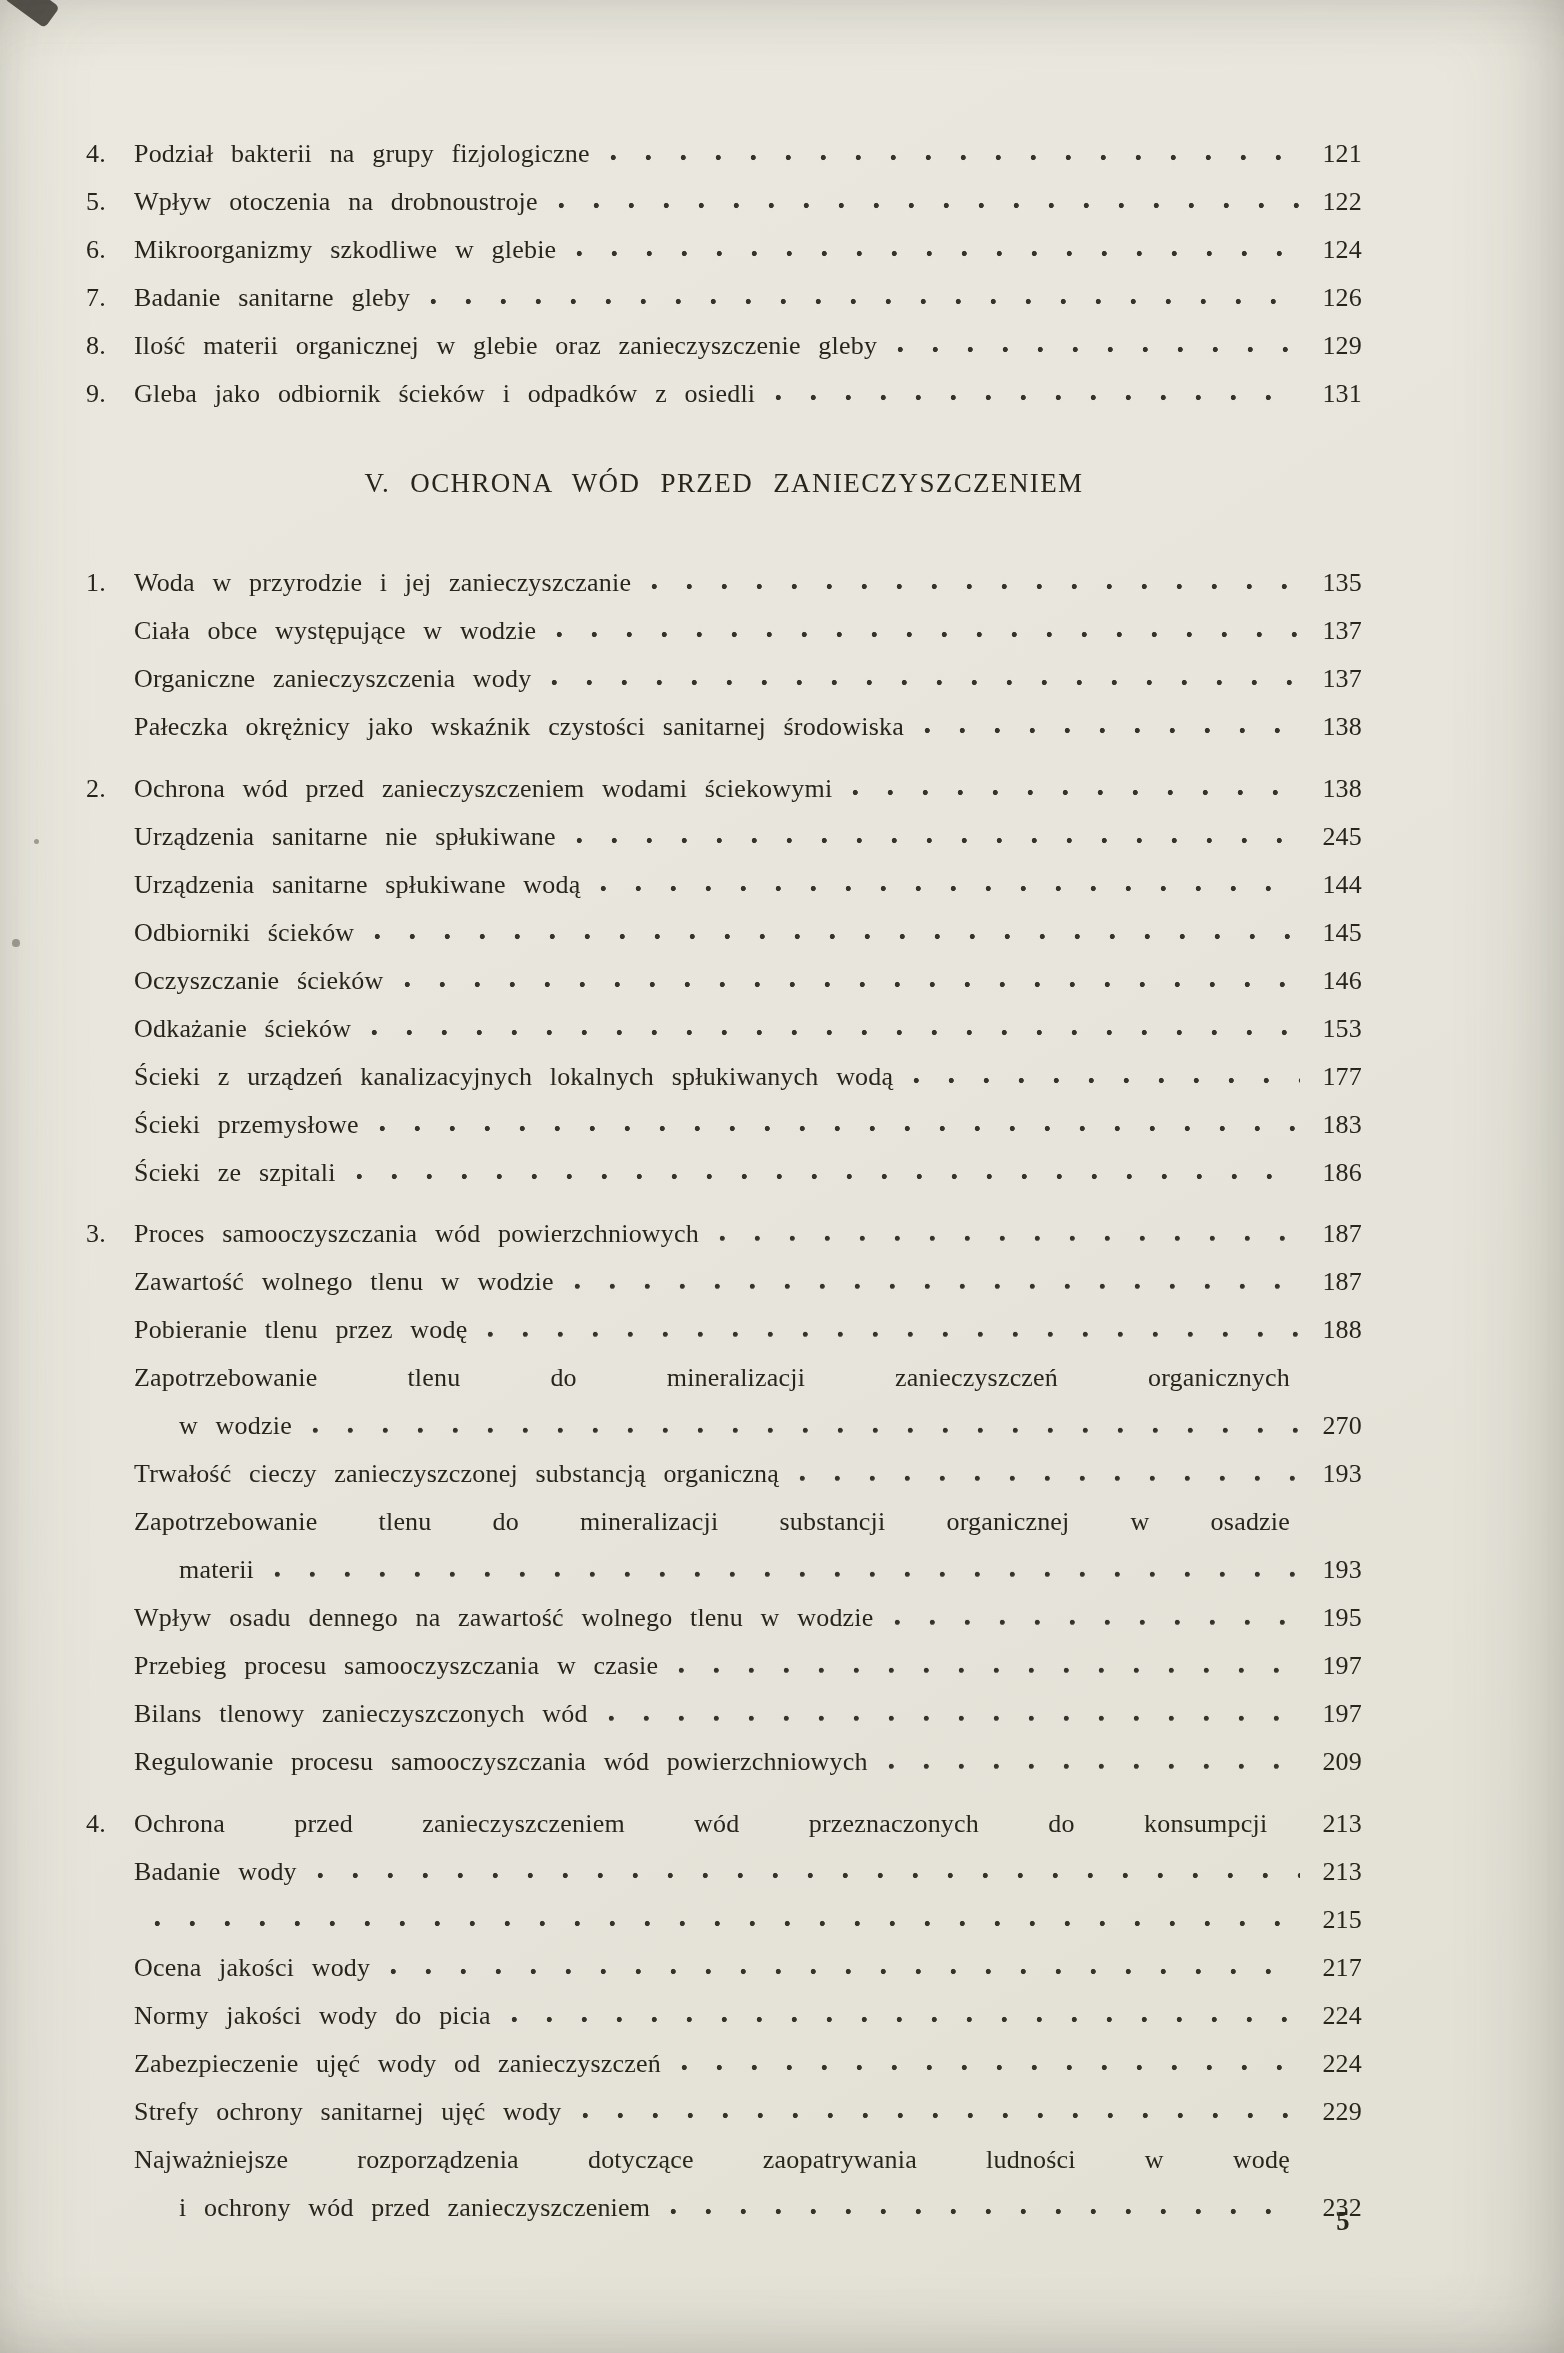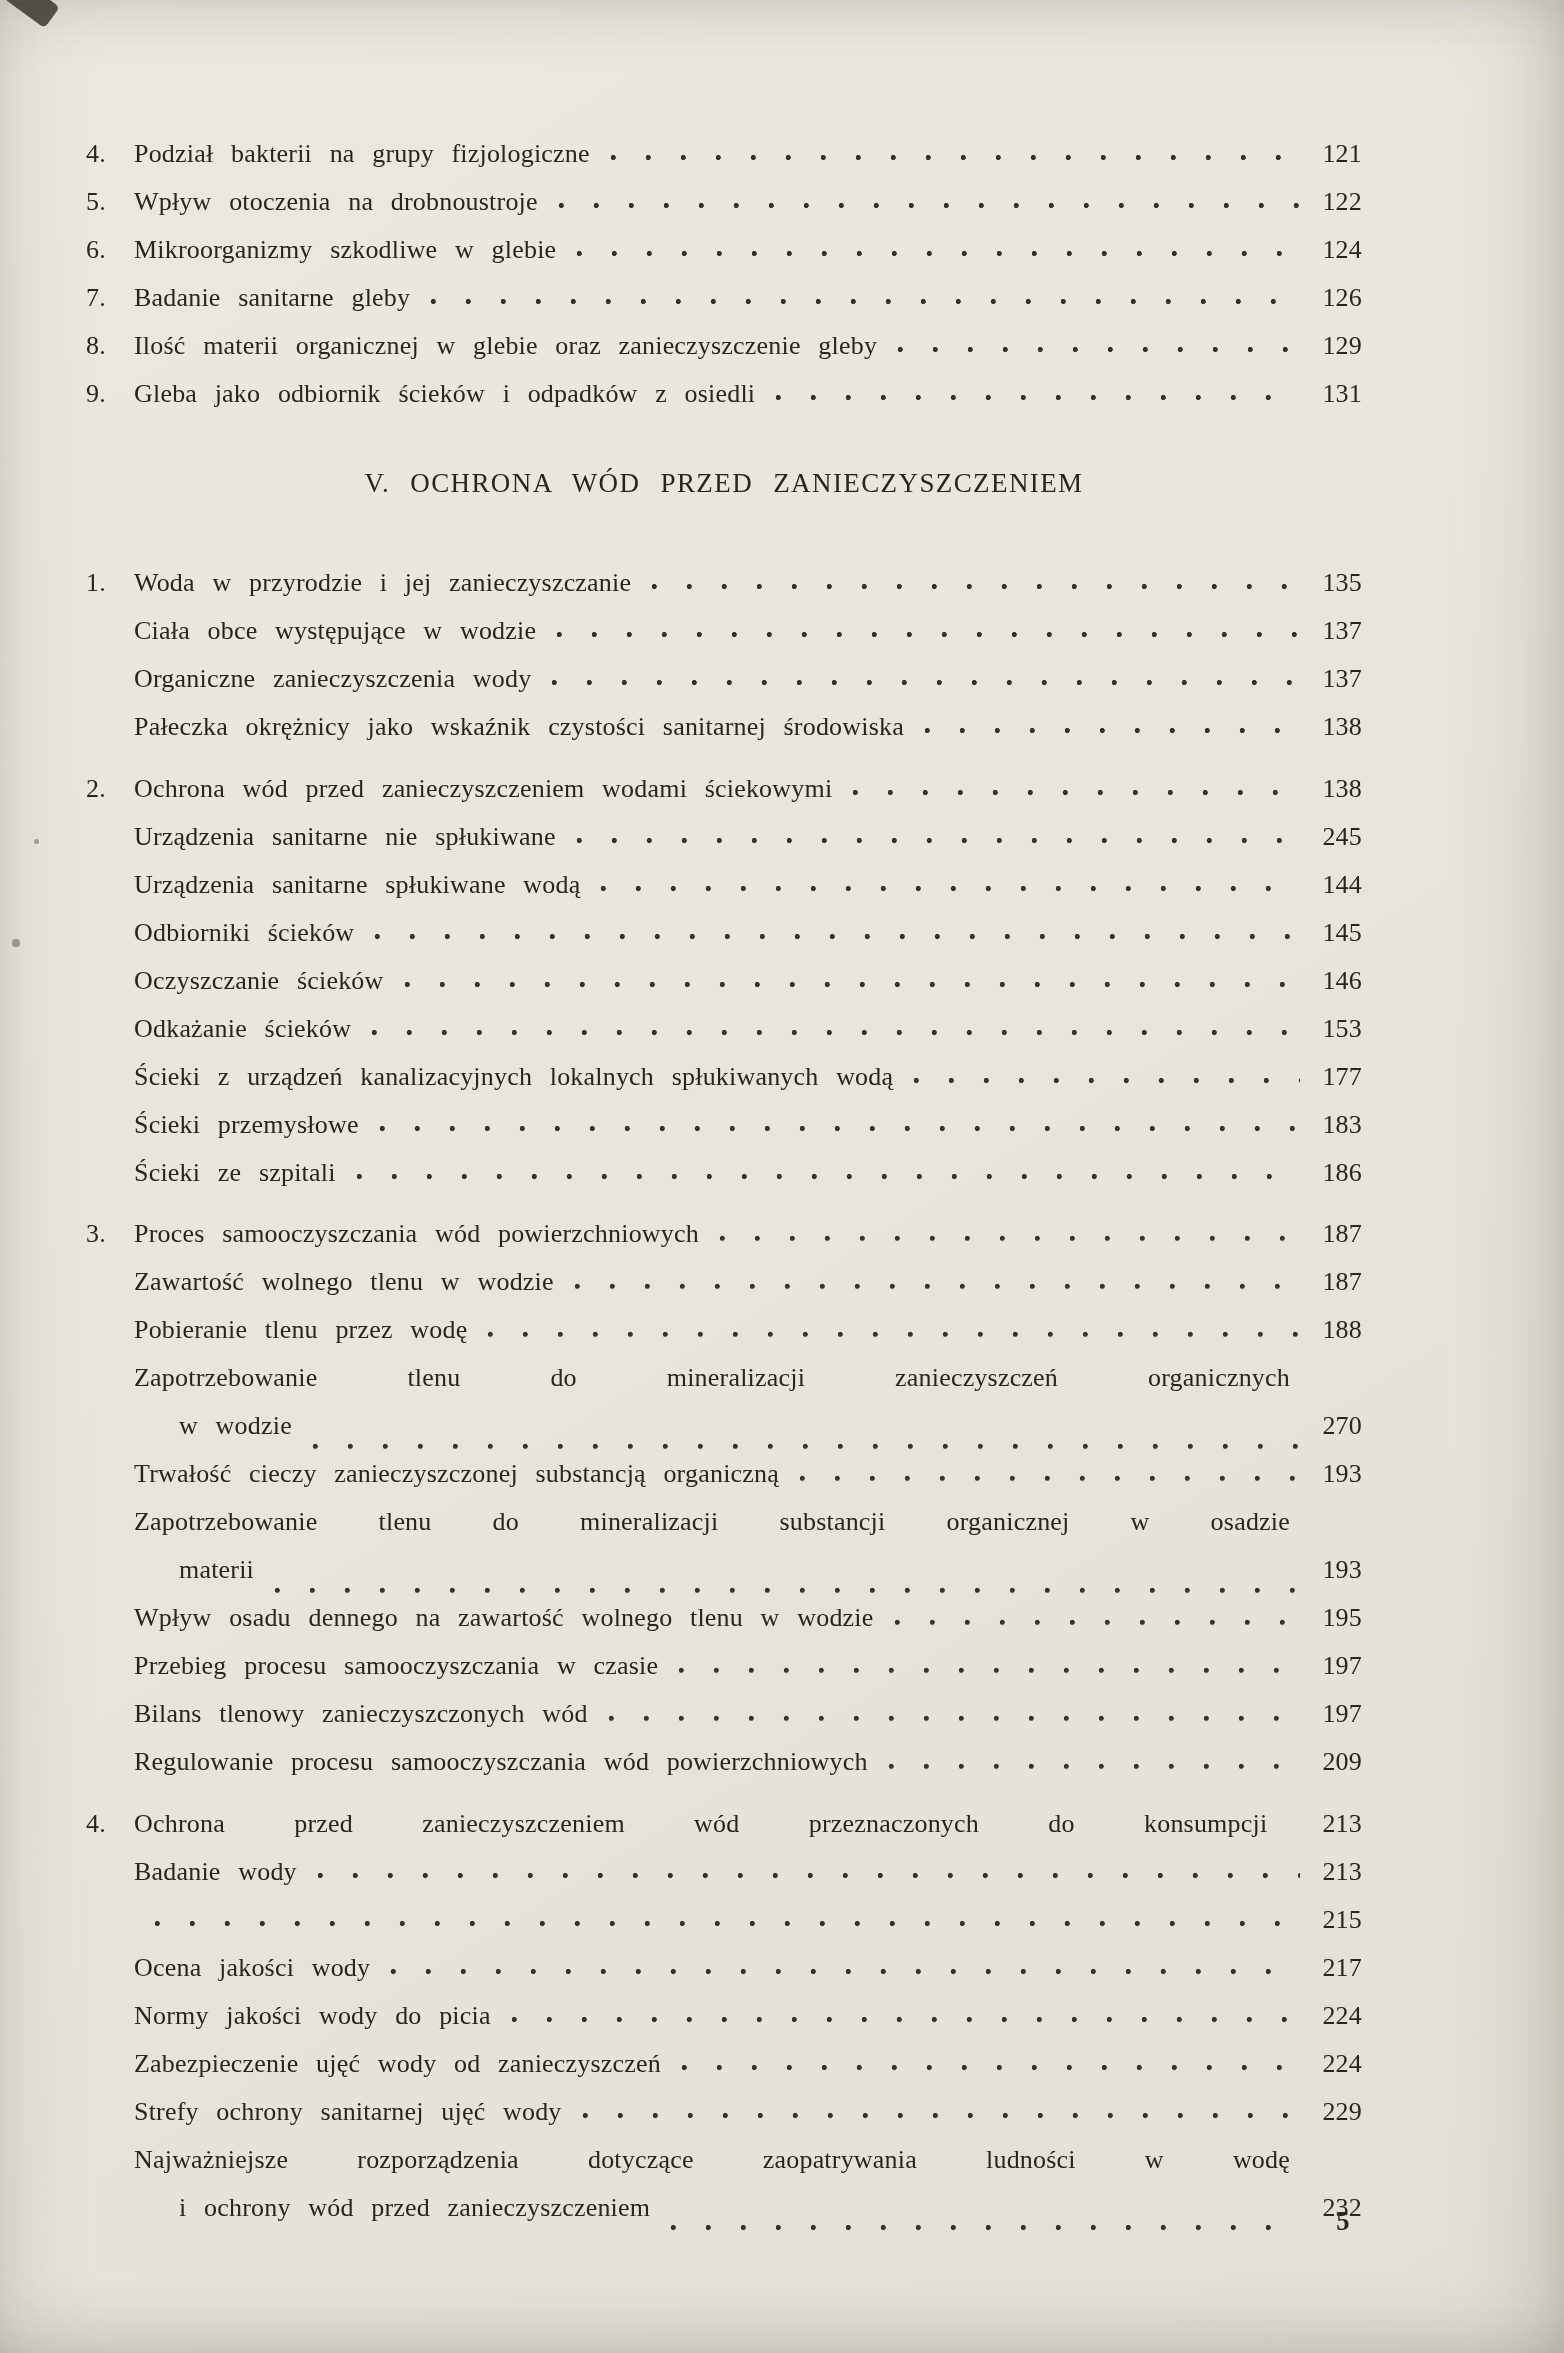--- a/index.html
+++ b/index.html
@@ -36,21 +36,21 @@
   .row {
     display: flex;
     align-items: baseline;
     min-height: 48px;
     font-size: 26px;
     line-height: 48px;
     word-spacing: 0.42em;
     letter-spacing: 0.2px;
   }
   .row.indent1 { padding-left: 48px; }
-  .row.indent2 { padding-left: 93px; align-items: flex-end; }
+  .row.indent2 { padding-left: 93px; }
   .row.gap { margin-top: 13.7px; }
 
   .num  { flex: 0 0 48px; }
   .txt  { flex: 0 1 auto; white-space: nowrap; }
 
   .fill .txt {
     flex: 1 1 auto;
     white-space: normal;
     text-align: justify;
     text-align-last: justify;

